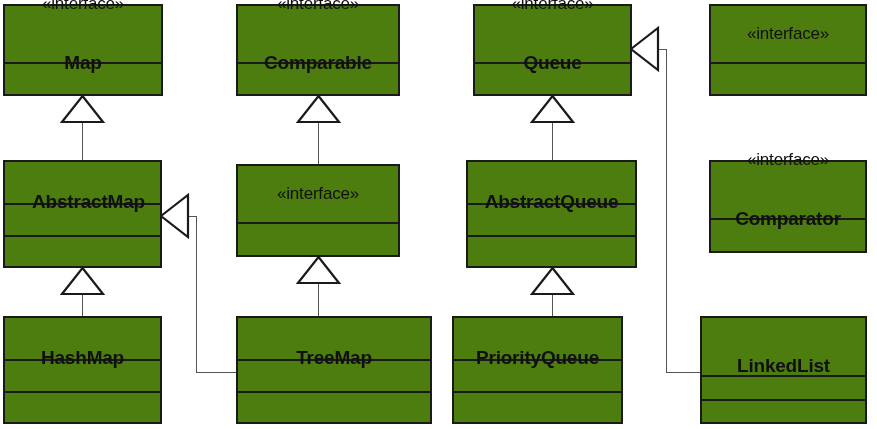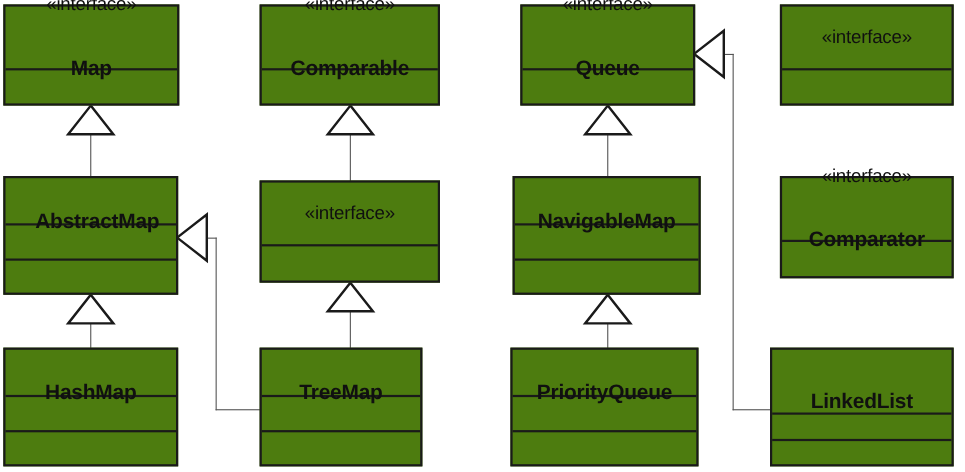--- a/index.html
+++ b/index.html
@@ -184,21 +184,21 @@
 
   <div class="uml-box" style="left:236px; top:164px; width:164px; height:93px;">
     <div class="uml-header" style="height:58px;">
       <div class="stereotype">«interface»</div>
     </div>
     <div class="uml-compartment last"></div>
   </div>
 
   <div class="uml-box" style="left:466px; top:160px; width:171px; height:108px;">
     <div class="uml-header" style="height:43px;">
-      <div class="classname">NavigableMap</div>
+      <div class="classname">AbstractQueue</div>
     </div>
     <div class="uml-compartment"></div>
     <div class="uml-compartment last"></div>
   </div>
 
   <div class="uml-box" style="left:709px; top:160px; width:158px; height:93px;">
     <div class="uml-header" style="height:58px;">
       <div class="stereotype">«interface»</div>
       <div class="classname">Comparator</div>
     </div>
@@ -206,29 +206,29 @@
   </div>
 
   <div class="uml-box" style="left:3px; top:316px; width:159px; height:108px;">
     <div class="uml-header" style="height:43px;">
       <div class="classname">HashMap</div>
     </div>
     <div class="uml-compartment"></div>
     <div class="uml-compartment last"></div>
   </div>
 
-  <div class="uml-box" style="left:236px; top:316px; width:148px; height:108px;">
+  <div class="uml-box" style="left:236px; top:316px; width:196px; height:108px;">
     <div class="uml-header" style="height:43px;">
       <div class="classname">TreeMap</div>
     </div>
     <div class="uml-compartment"></div>
     <div class="uml-compartment last"></div>
   </div>
 
-  <div class="uml-box" style="left:464px; top:316px; width:171px; height:108px;">
+  <div class="uml-box" style="left:452px; top:316px; width:171px; height:108px;">
     <div class="uml-header" style="height:43px;">
       <div class="classname">PriorityQueue</div>
     </div>
     <div class="uml-compartment"></div>
     <div class="uml-compartment last"></div>
   </div>
 
   <div class="uml-box" style="left:700px; top:316px; width:167px; height:108px;">
     <div class="uml-header" style="height:59px;">
       <div class="classname">LinkedList</div>

